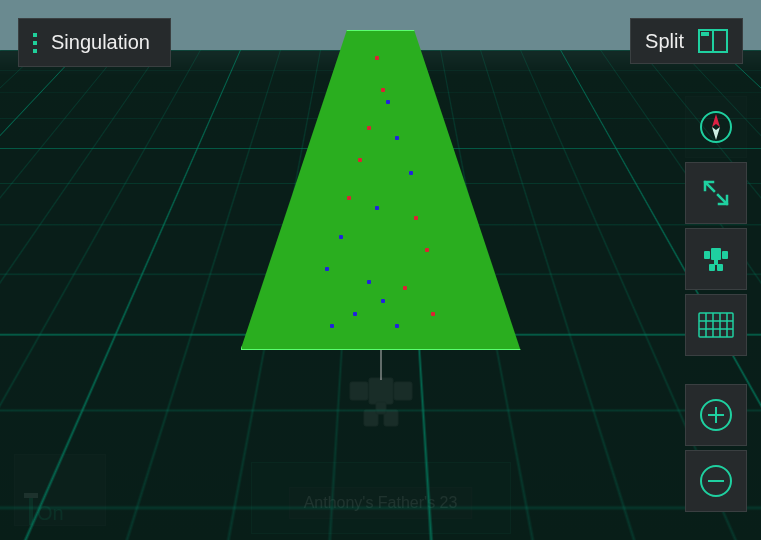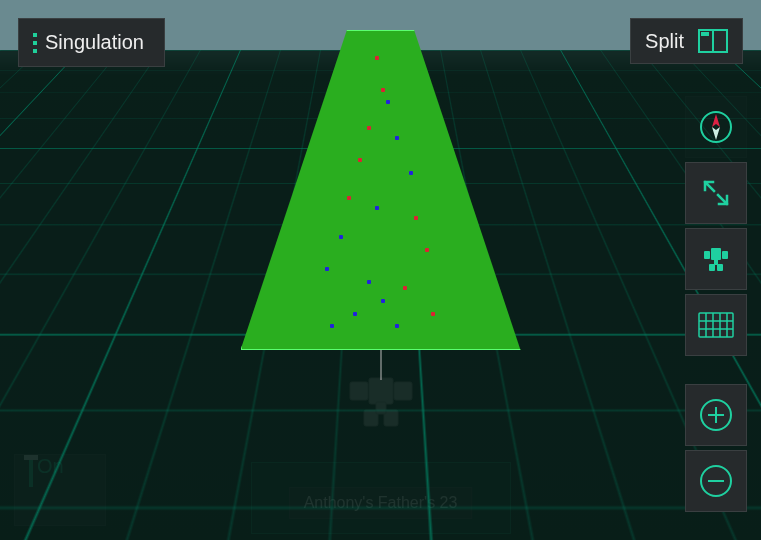--- a/index.html
+++ b/index.html
@@ -44,21 +44,21 @@
     transform: translateX(-50%);
   }
   .tractor .link {
     position: absolute; left: 50%; top: -10px; width: 1px; height: 30px; background: #bbb; transform: translateX(-50%);
   }
   
   .top-left {
     position: absolute; left: 18px; top: 18px;
     background: #262a2c; border: 1px solid #3a3f41;
     display: flex; align-items: center;
-    padding: 12px 20px 12px 14px; gap: 8px;
+    padding: 12px 20px 12px 14px; gap: 14px;
     color: #eee; font-size: 20px;
   }
   .menu-dots { display: flex; flex-direction: column; gap: 4px; }
   .menu-dots span { width: 4px; height: 4px; background: #1fcf9a; }
   
   .top-right {
     position: absolute; right: 18px; top: 18px;
     background: #262a2c; border: 1px solid #3a3f41;
     display: flex; align-items: flex-end;
     padding: 10px 14px; gap: 14px;
@@ -76,21 +76,21 @@
     margin-bottom: 4px;
     cursor: pointer;
   }
   .rtoolbar .gap { height: 24px; }
   .rtoolbar svg { display: block; }
   
   .bleft {
     position: absolute; left: 14px; bottom: 14px;
     width: 92px; height: 72px;
     background: #262a2c; border: 1px solid #3a3f41;
-    display: flex; align-items: flex-start; gap: 4px;
+    display: flex; align-items: flex-end; gap: 4px;
     padding-left: 14px;
     color: #1fd0a0; font-size: 20px;
   }
   .bleft .bar { width: 4px; height: 32px; background: #1fd0a0; position: relative; }
   .bleft .bar::before { content:""; position:absolute; left:-5px; top:0; width:14px; height:5px; background:#dbe9e5; }
   
   .fname-wrap {
     position: absolute; left: 50%; bottom: 6px; transform: translateX(-50%);
     width: 260px; height: 72px;
     background: rgba(10, 70, 55, 0.55); border: 1px solid rgba(30,190,140,0.5);

